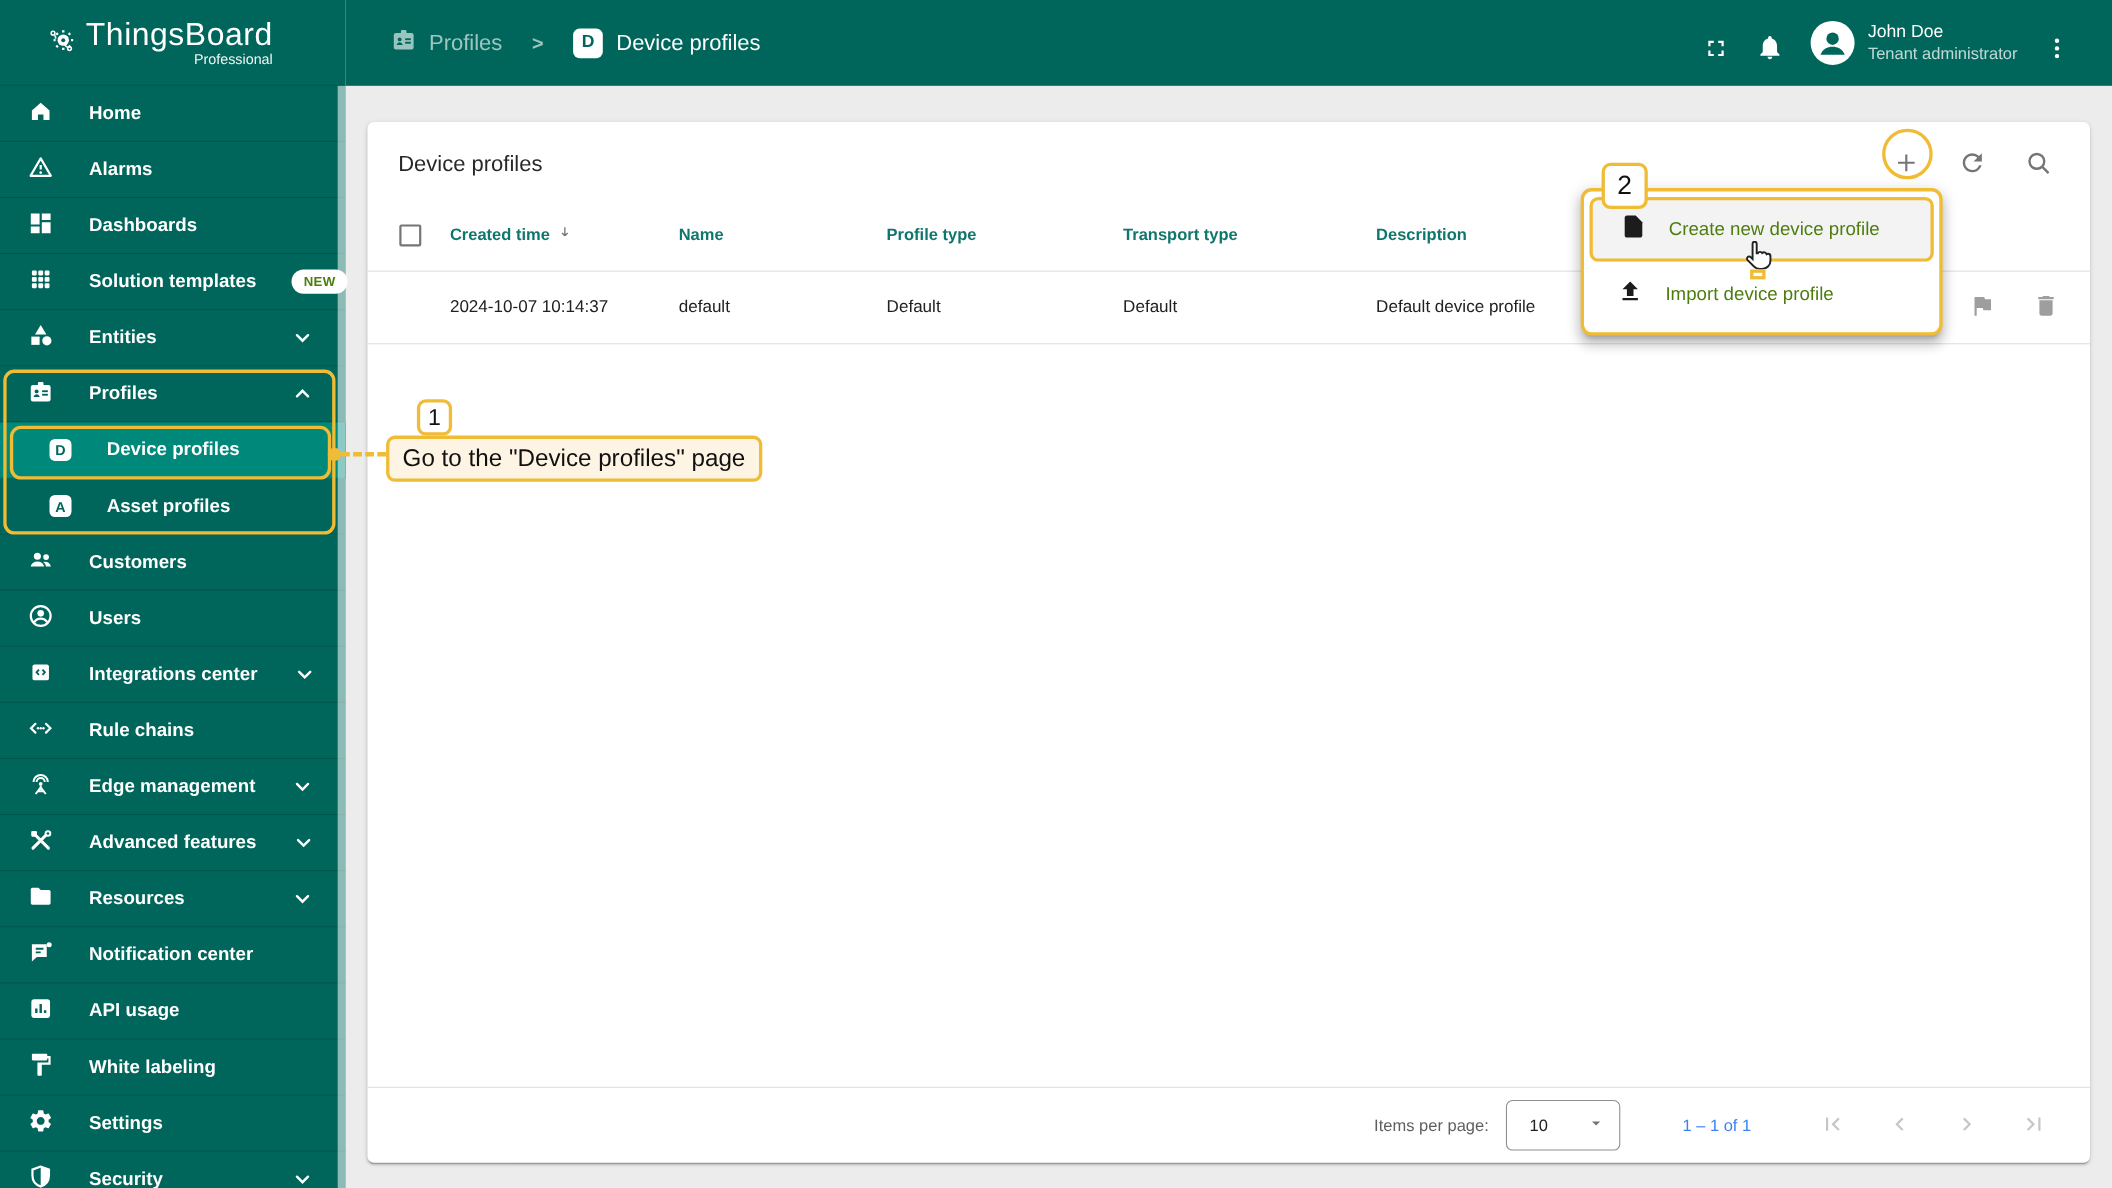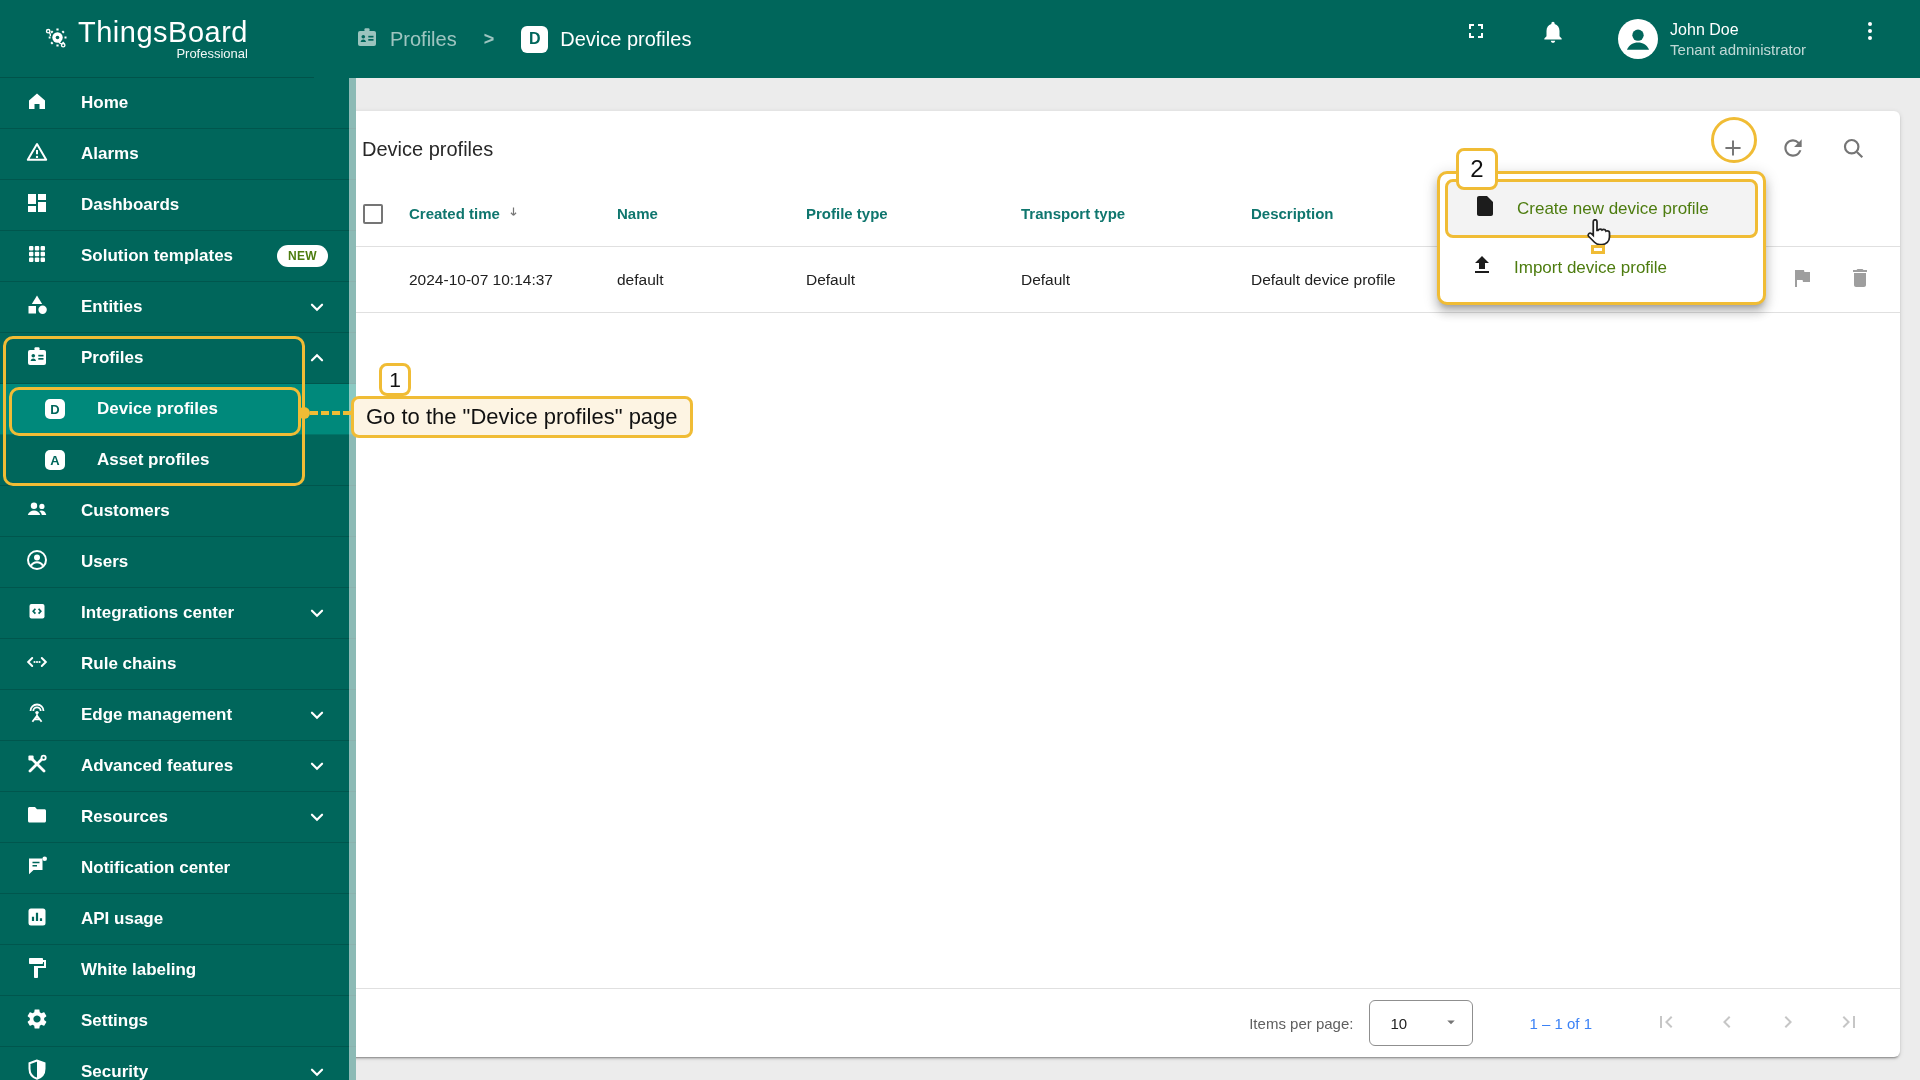--- a/index.html
+++ b/index.html
@@ -1,20 +1,20 @@
 <!DOCTYPE html>
 <html><head>
 <meta charset="utf-8">
 <style>
   *{margin:0;padding:0;box-sizing:border-box}
   html,body{width:1920px;height:1080px;overflow:hidden}
   body{font-family:"Liberation Sans",sans-serif;background:#ececec;position:relative;color:#212121}
 
   
-  .sidebar{position:absolute;left:0;top:0;width:356px;height:1080px;background:#00665b;z-index:1;color:#fff}
+  .sidebar{position:absolute;left:0;top:0;width:314px;height:1080px;background:#00665b;z-index:1;color:#fff}
   .logo-row{height:78px;display:flex;align-items:center;padding-left:44px;gap:10px;border-bottom:1px solid rgba(0,0,0,.18);cursor:pointer}
   .logo-text{display:flex;flex-direction:column}
   .logo-name{font-size:29px;font-weight:400;letter-spacing:.5px;line-height:30px}
   .logo-edition{font-size:13px;font-weight:300;align-self:flex-end;opacity:.95;line-height:14px}
   .nav{position:relative}
   .nav-item{height:51px;display:flex;align-items:center;gap:32px;padding:0 28px 0 25px;font-size:17px;font-weight:bold;border-bottom:1px solid rgba(0,0,0,.15);cursor:pointer;white-space:nowrap}
   .nav-item.sub{padding-left:45px}
   .nav-item.active{background:#00897b}
   .i24{width:24px;height:24px;flex:0 0 24px}
   .chev{margin-left:auto;width:22px;height:22px;flex:0 0 22px}
@@ -22,21 +22,21 @@
   .letterbox{width:20px;height:20px;flex:0 0 20px;background:#fff;color:#00665b;border-radius:5px;font-size:13px;font-weight:bold;display:flex;align-items:center;justify-content:center}
   .scroll-track{position:absolute;right:0;top:78px;width:7px;height:1002px;background:rgba(255,255,255,.55);z-index:3}
 
   
   .topbar{position:absolute;left:314px;top:0;width:1606px;height:78px;background:#00665b;display:flex;align-items:center;color:#fff;padding:0 38px 0 41px;z-index:1}
   .breadcrumb{display:flex;align-items:center;font-size:20px}
   .crumb-prev{display:flex;align-items:center;gap:11px;color:rgba(255,255,255,.62);cursor:pointer}
   .crumb-sep{margin:0 27px;font-size:18px;font-weight:bold;color:rgba(255,255,255,.62)}
   .crumb-cur{display:flex;align-items:center;gap:12px;font-weight:500}
   .d-badge{width:27px;height:27px;background:#fff;color:#00665b;border-radius:6px;font-weight:bold;font-size:16px;display:flex;align-items:center;justify-content:center}
-  .topbar-right{margin-left:auto;display:flex;align-items:flex-start;gap:52px}
+  .topbar-right{margin-left:auto;display:flex;align-items:flex-end;gap:24px}
   .icon-btn{background:none;border:none;cursor:pointer;display:flex;align-items:center;justify-content:center;padding:0}
   .user-block{display:flex;align-items:center;gap:12px;cursor:pointer}
   .avatar{width:40px;height:40px;border-radius:50%;background:#fff;display:flex;align-items:center;justify-content:center}
   .user-name{font-size:16px;line-height:20px}
   .user-role{font-size:15px;line-height:19px;color:rgba(255,255,255,.75)}
 
   
   .content{position:absolute;left:314px;top:78px;width:1606px;height:1002px;background:#ececec}
   .card{position:absolute;left:20px;top:33px;width:1566px;height:946px;background:#fff;border-radius:6px;
         box-shadow:0 3px 1px -2px rgba(0,0,0,.2),0 2px 2px 0 rgba(0,0,0,.14),0 1px 5px 0 rgba(0,0,0,.12)}

